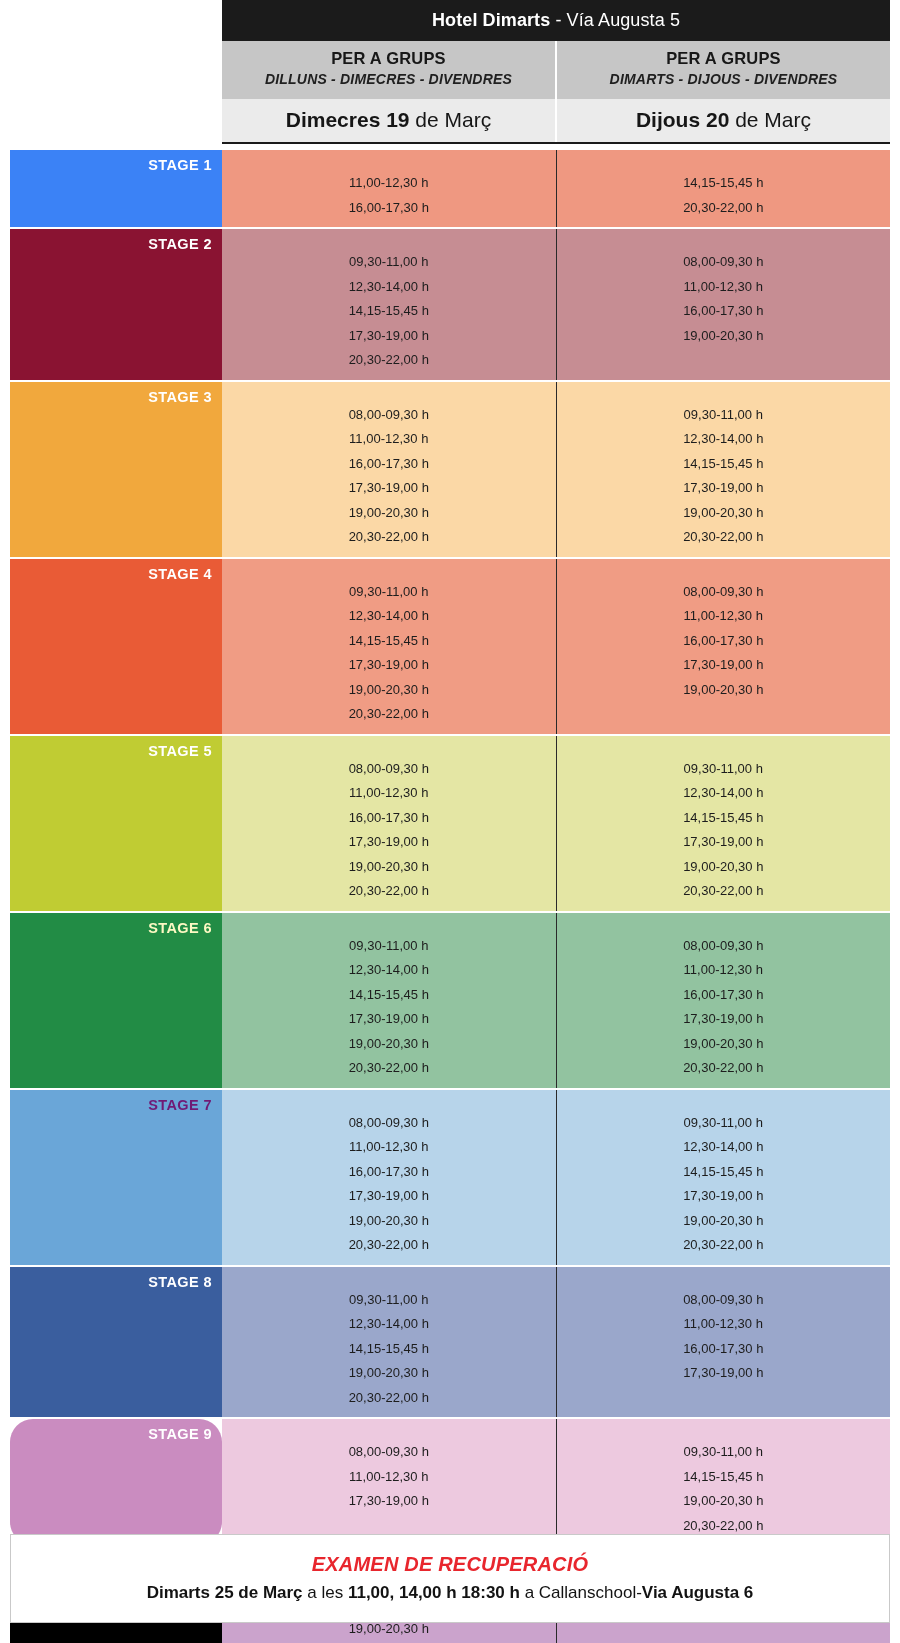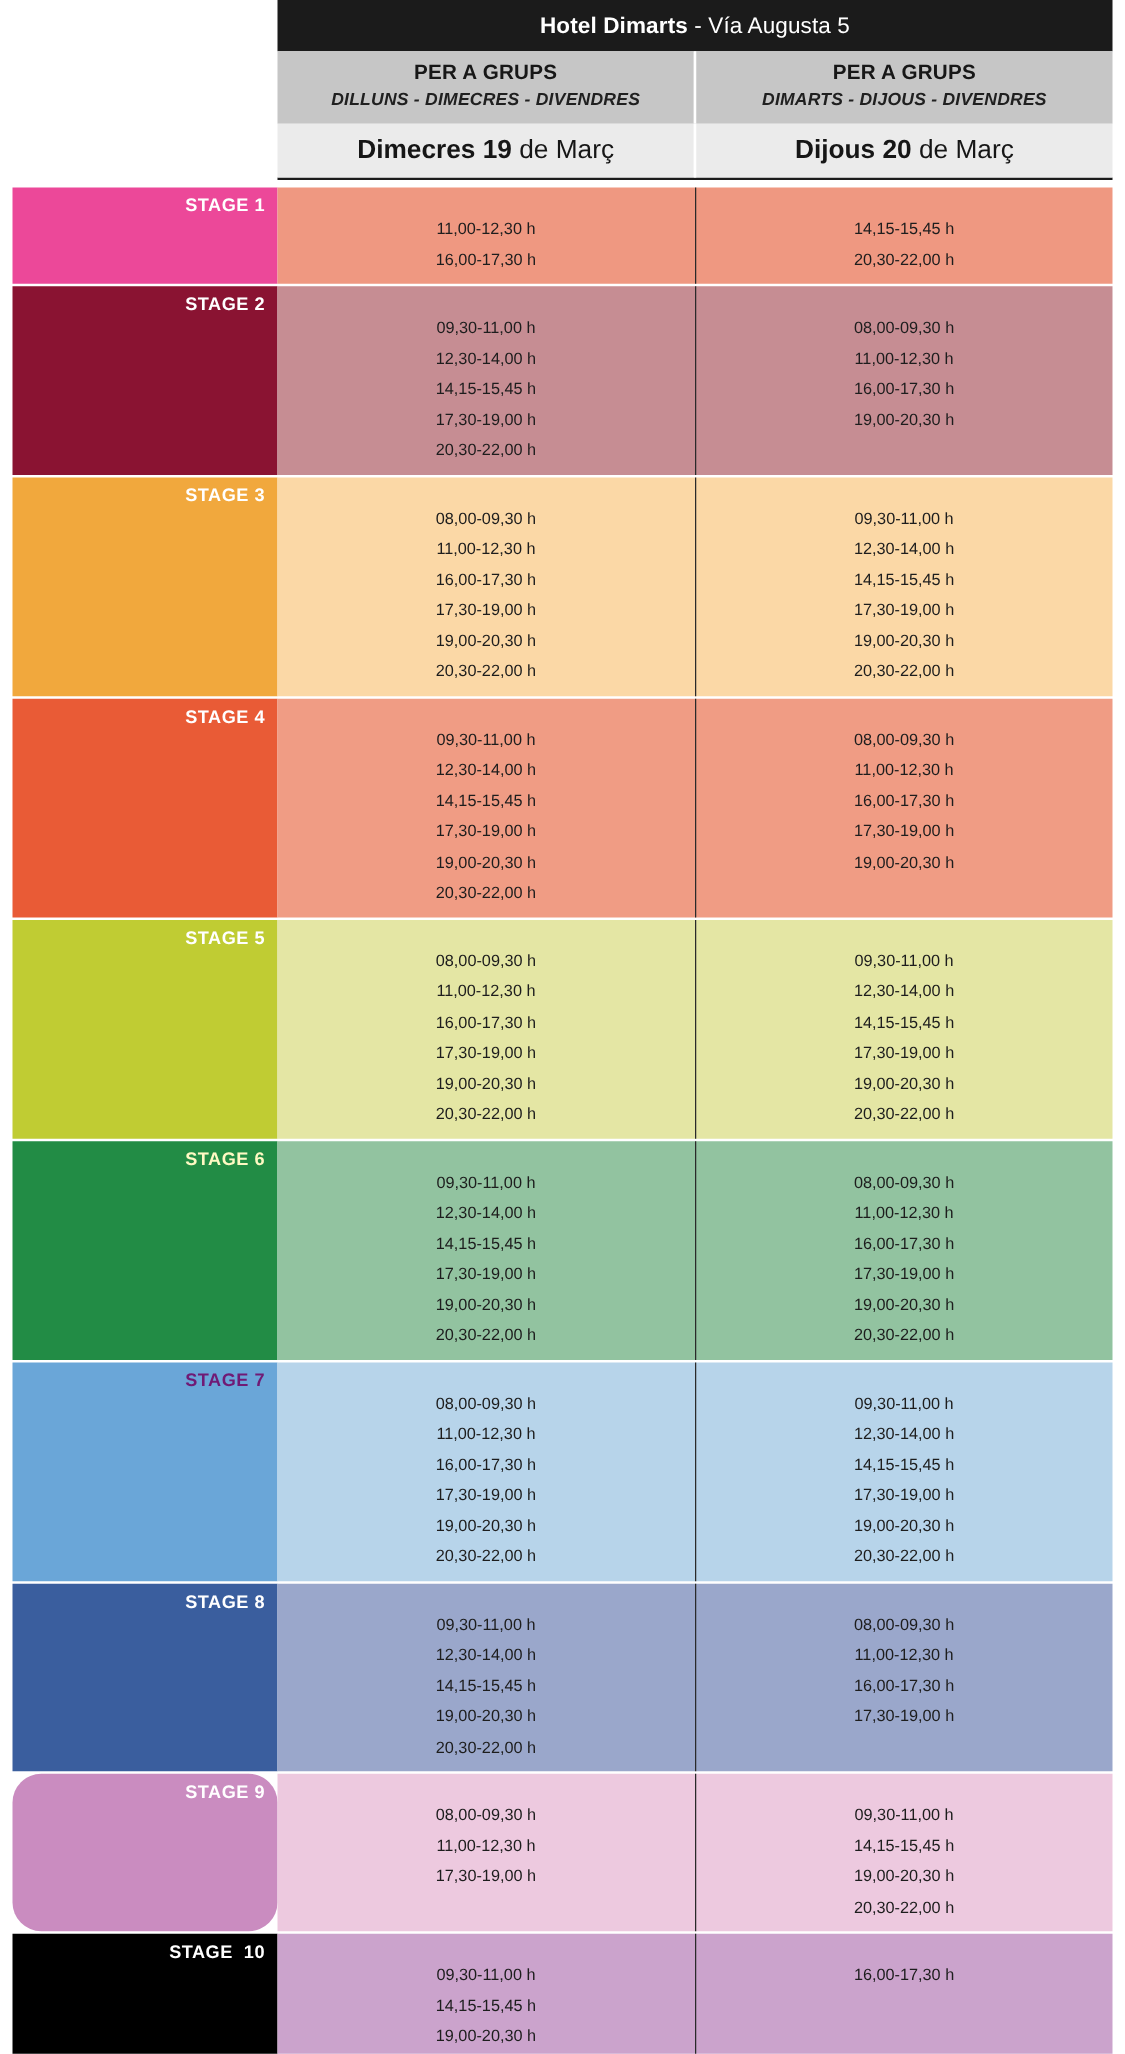--- a/index.html
+++ b/index.html
@@ -187,21 +187,21 @@
     </div>
 
     <div class="date-row">
       <div class="date-cell"><span class="d-strong">Dimecres 19</span><span class="d-light"> de Març</span></div>
       <div class="date-cell"><span class="d-strong">Dijous 20</span><span class="d-light"> de Març</span></div>
     </div>
   </div>
 
   <div class="grid" id="grid">
       <div class="stage-row">
-        <div class="stage-label" style="background: #ec4899; color: rgb(255, 255, 255);">STAGE 1</div>
+        <div class="stage-label" style="background: #3b82f6; color: rgb(255, 255, 255);">STAGE 1</div>
         <div class="slot-cell" style="background: rgb(239, 152, 129);">
           <span class="slot-line">11,00-12,30 h</span>
           <span class="slot-line">16,00-17,30 h</span>
         </div>
         <div class="slot-cell" style="background: rgb(239, 152, 129);">
           <span class="slot-line">14,15-15,45 h</span>
           <span class="slot-line">20,30-22,00 h</span>
         </div>
       </div>
       <div class="stage-row">
@@ -375,14 +375,18 @@
           <span class="slot-line">19,00-20,30 h</span>
         </div>
       </div>
       <div class="stage-row">
         <div class="stage-label" style="background: rgb(188, 187, 173); color: rgb(29, 29, 29);">STAGE 13</div>
         <div class="slot-cell" style="background: rgb(222, 220, 213);"></div>
         <div class="slot-cell" style="background: rgb(222, 220, 213);"></div>
       </div>
     </div>
 
+  <div class="note-box">
+    <div class="note-title">EXAMEN DE RECUPERACIÓ</div>
+    <div class="note-sub"><b>Dimarts 25 de Març</b><span> a les </span><b>11,00, 14,00 h 18:30 h</b><span> a Callanschool-</span><b>Via Augusta 6</b></div>
+  </div>
 
 </div>
 
 </body></html>

